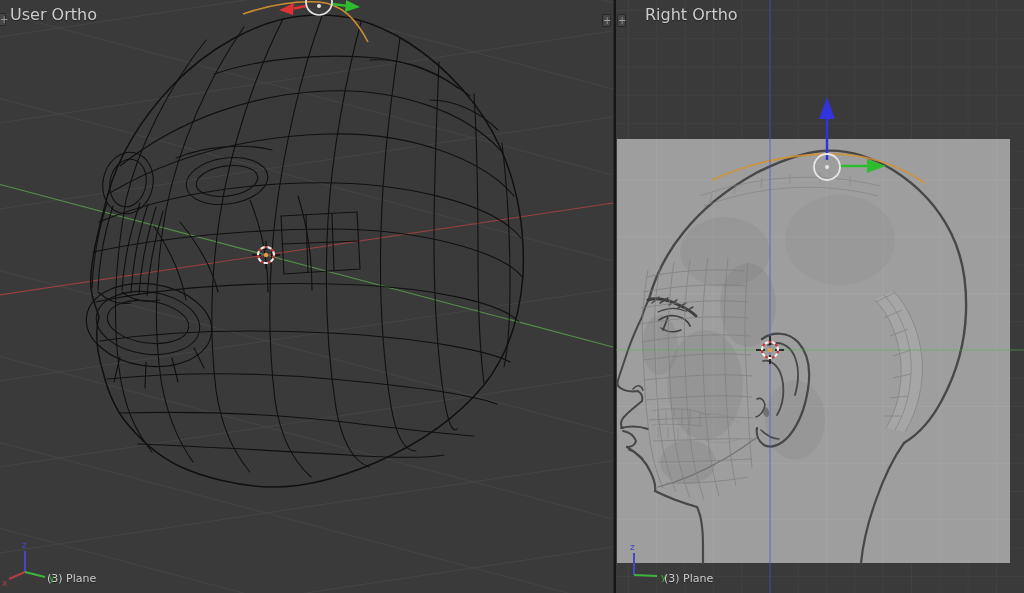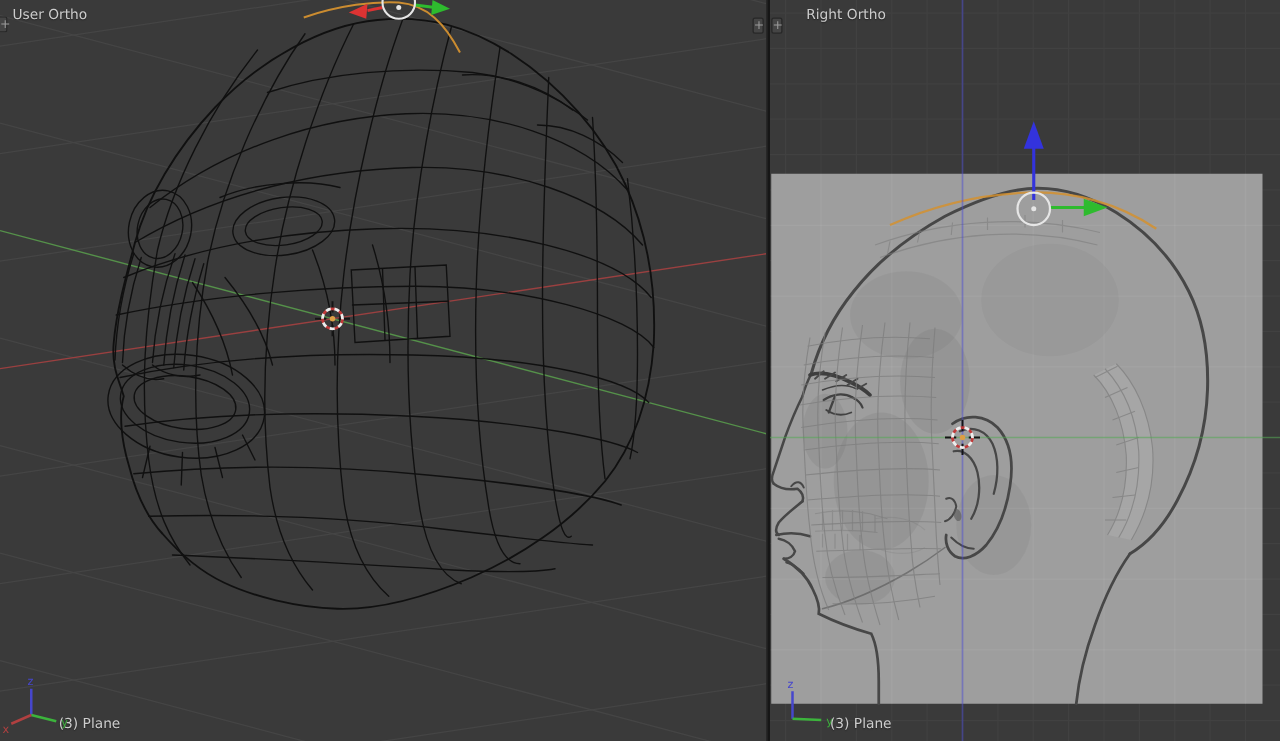--- a/index.html
+++ b/index.html
@@ -4,21 +4,21 @@
 <style>
   html,body{margin:0;padding:0;background:#222;}
   #screen{position:relative;width:1024px;height:593px;overflow:hidden;
           font-family:"DejaVu Sans",sans-serif;background:var(--viewport-bg,#3a3a3a);}
   .viewport{position:absolute;top:0;height:593px;overflow:hidden;background:var(--viewport-bg,#3a3a3a);}
   #vp-left{left:0;width:613px;}
   #divider{position:absolute;left:613px;top:0;width:3px;height:593px;background:#161616;
            border-left:1px solid #2b2b2b;cursor:ew-resize;}
   #vp-right{left:616px;width:408px;}
   .viewport svg{position:absolute;left:0;top:0;}
-  .vp-label{position:absolute;font-size:11px;color:var(--label-text,#cdcdcd);
+  .vp-label{position:absolute;font-size:16px;color:var(--label-text,#cdcdcd);
             text-shadow:0 1px 1px rgba(0,0,0,.4);pointer-events:none;}
   .obj-label{position:absolute;font-size:11px;color:var(--label-text,#cdcdcd);
              text-shadow:0 1px 1px rgba(0,0,0,.4);pointer-events:none;}
   .plus-tab{position:absolute;width:9px;height:13px;background:#454545;border:1px solid #272727;
             border-radius:2px;color:#9a9a9a;font-size:10px;line-height:11px;text-align:center;
             cursor:pointer;box-sizing:border-box;}
   .plus-tab.clipped{width:6px;border-left:none;border-radius:0 2px 2px 0;}
   .gizmo-label{font-size:9px;font-family:"DejaVu Sans",sans-serif;}
 </style>
 </head>

